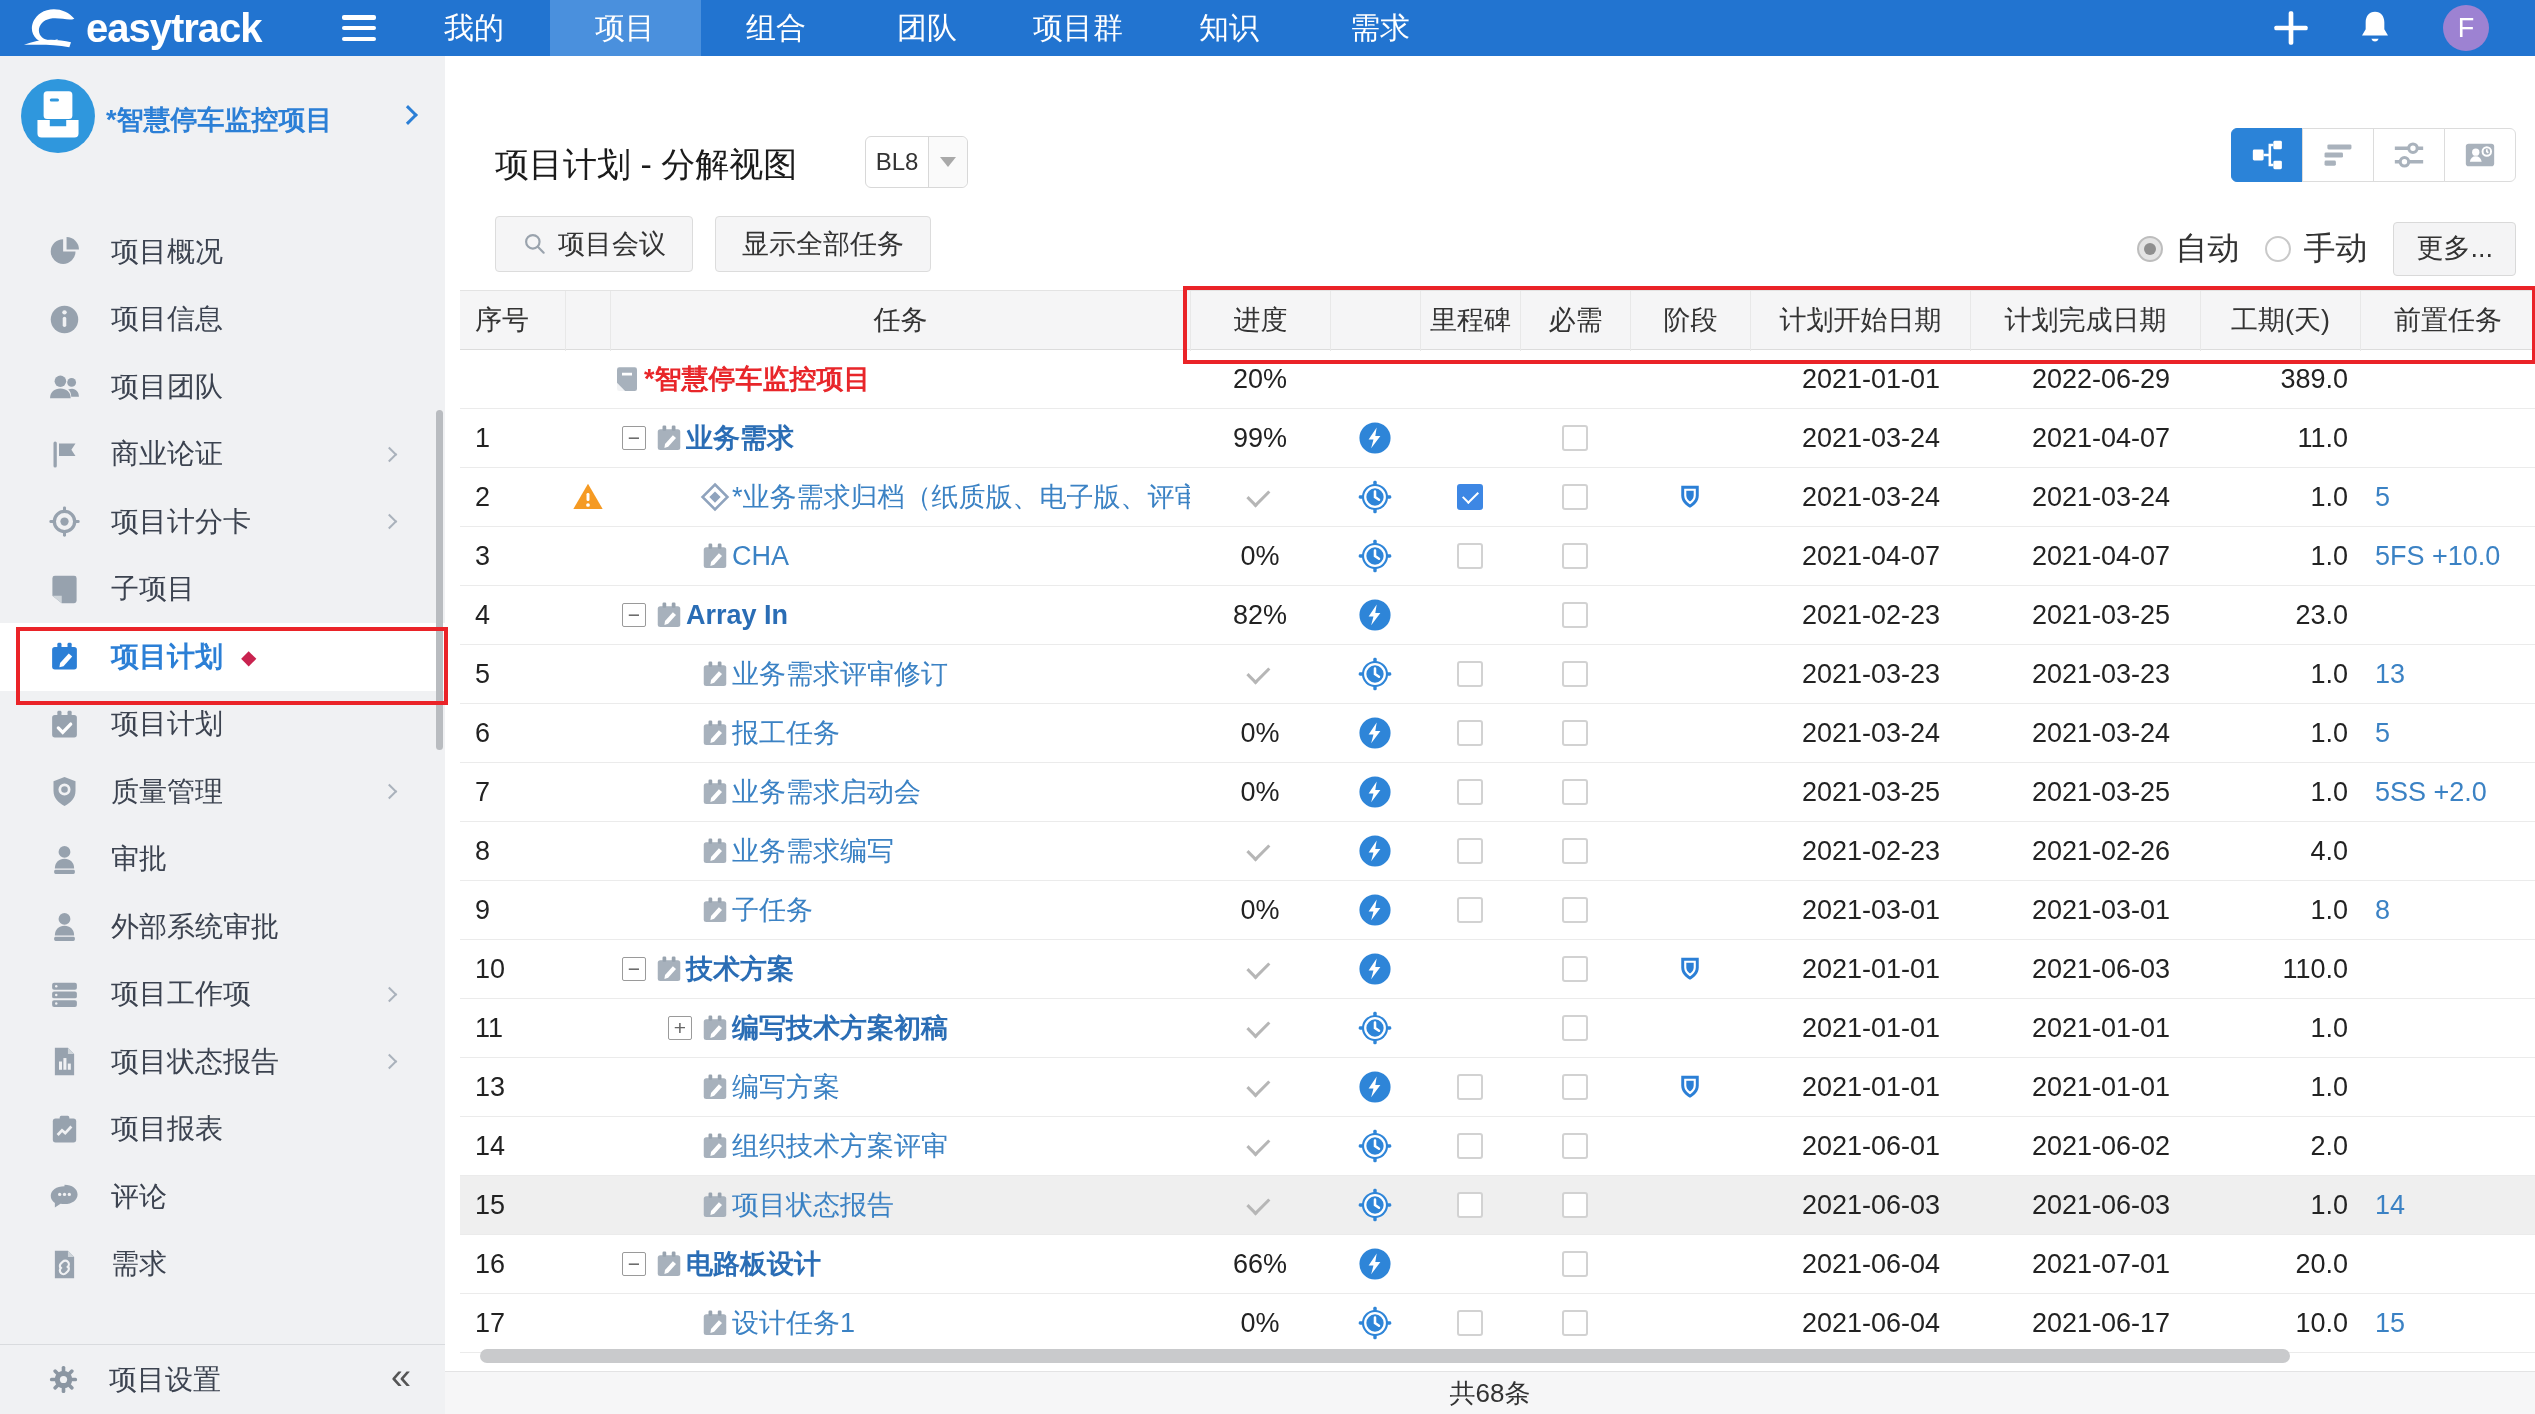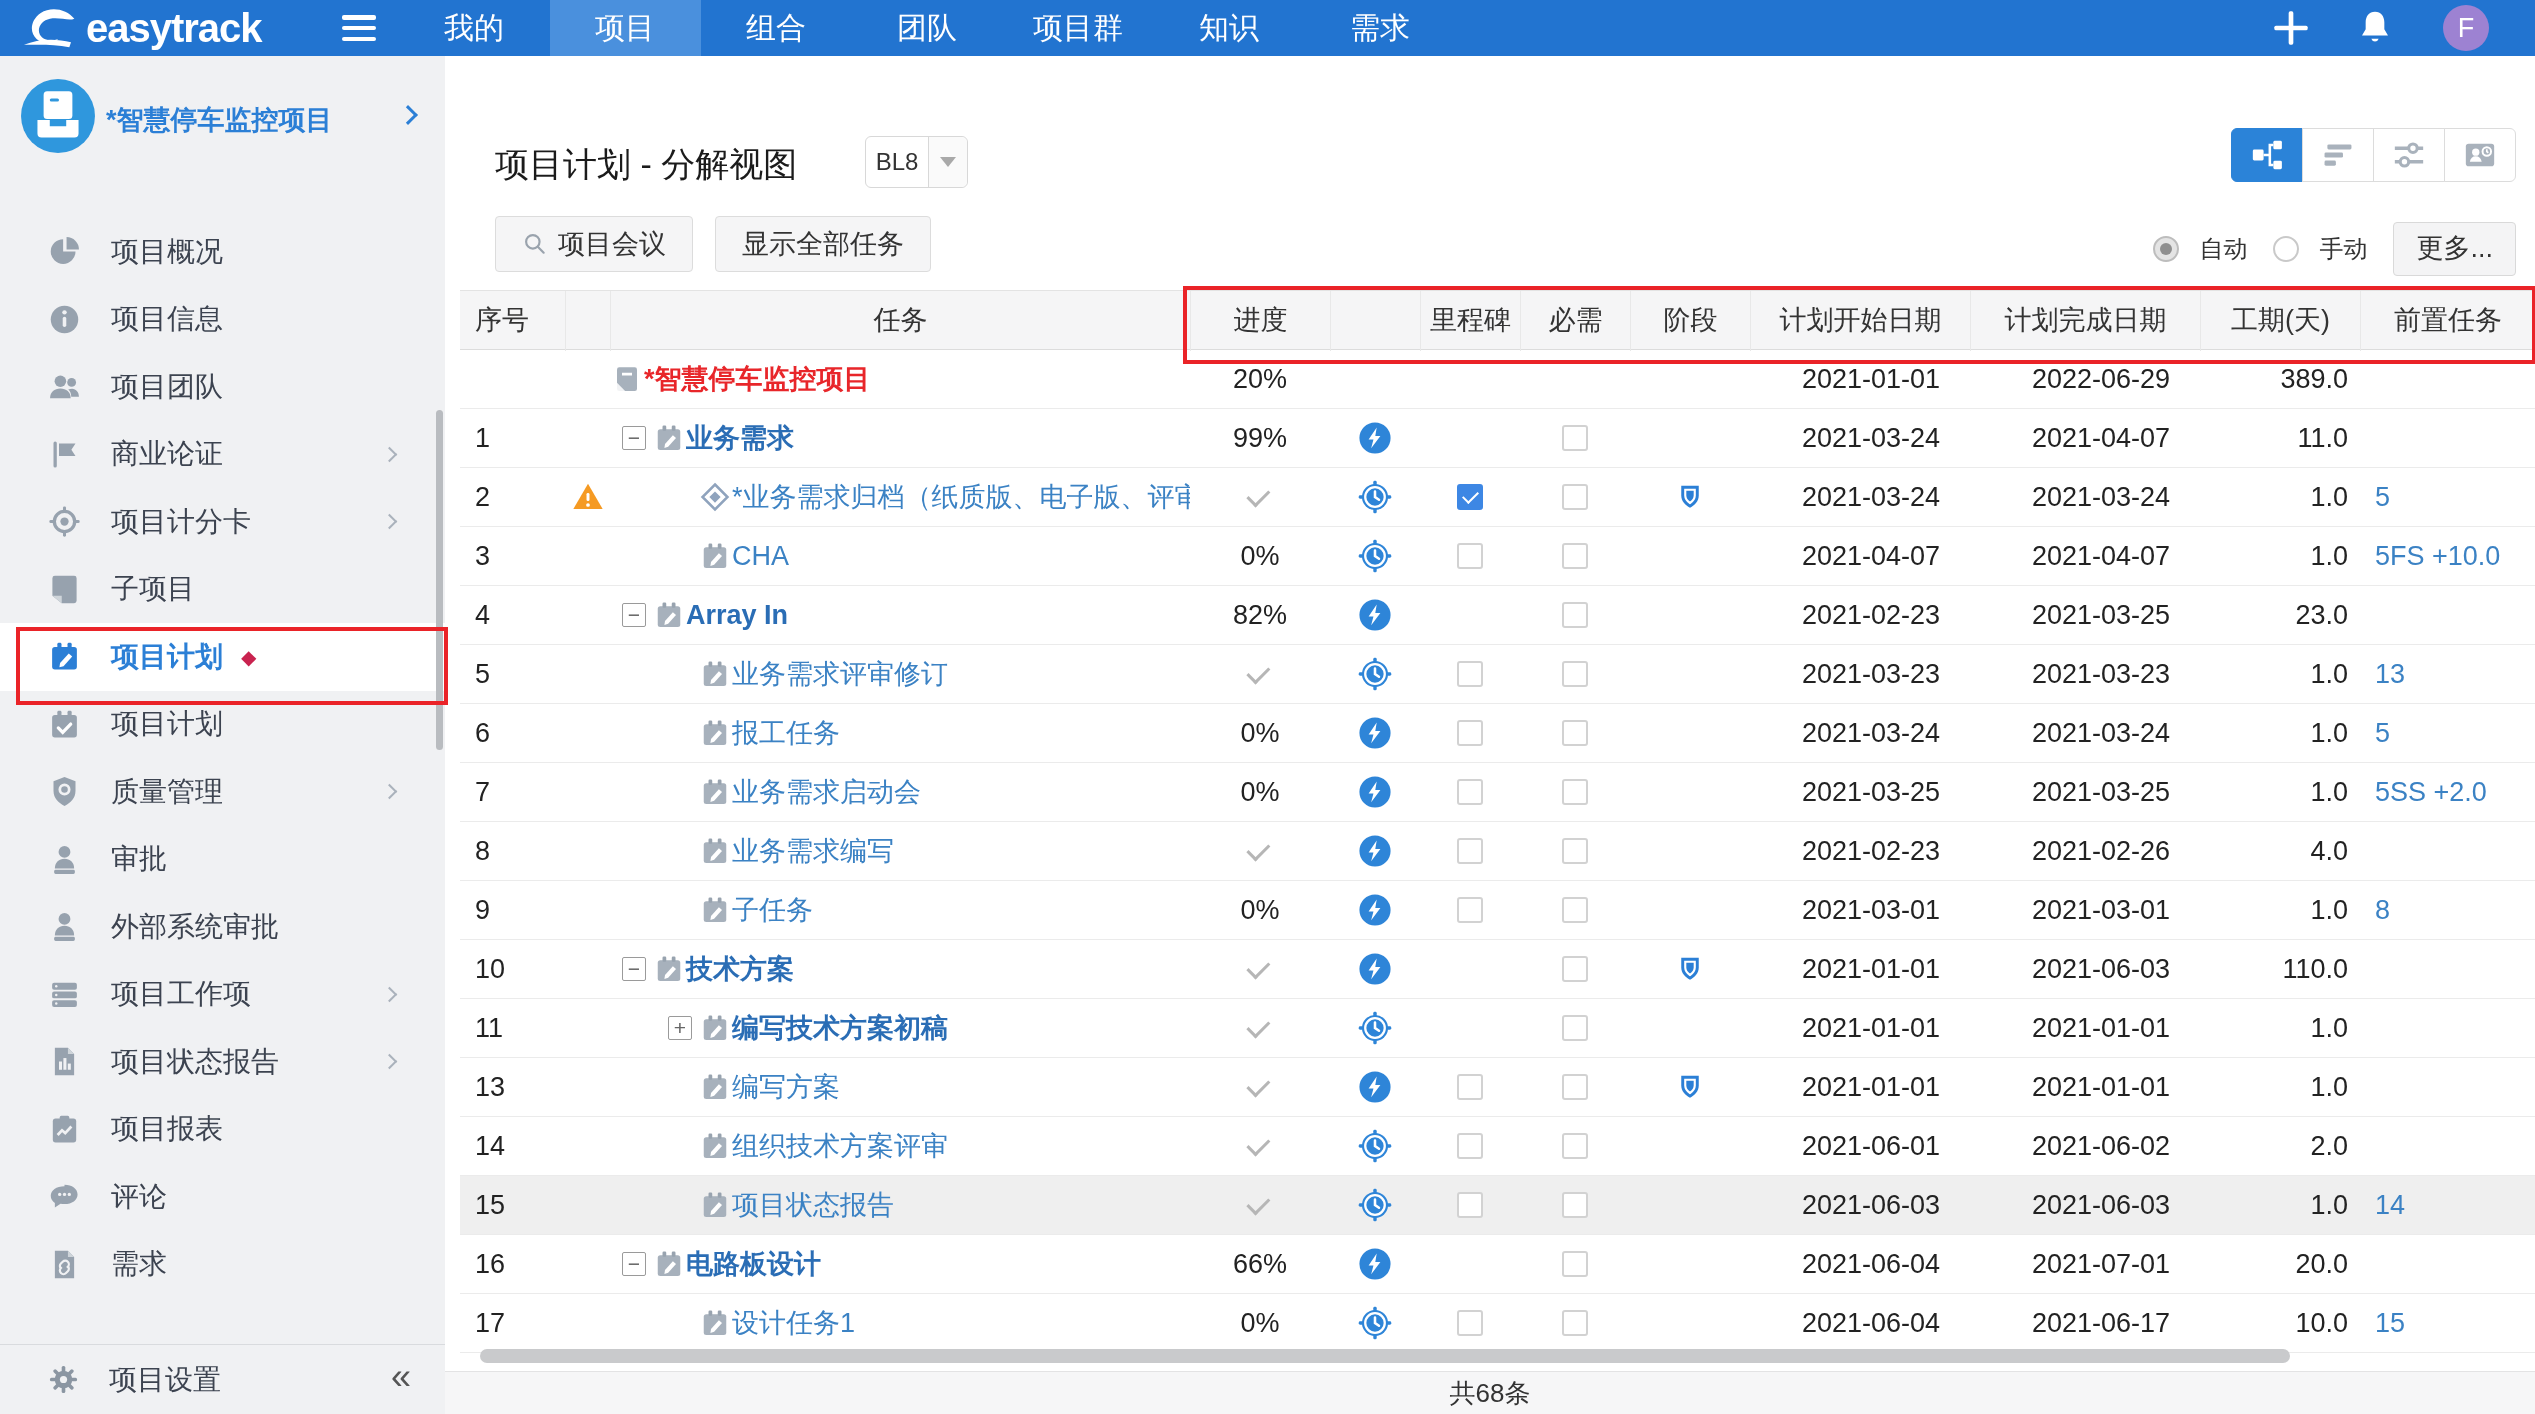--- a/index.html
+++ b/index.html
@@ -57,21 +57,21 @@
   .view-btn:first-child{border-radius:6px 0 0 6px;}
   .view-btn:last-child{border-radius:0 6px 6px 0;}
   .view-btn.active{background:#2b83d8;border-color:#2b83d8;color:#fff;}
   .toolbar{position:absolute;left:50px;top:160px;display:flex;gap:22px;}
   .tbtn{height:54px;padding:0 26px;background:#f5f5f6;border:1px solid #dcdcdc;border-radius:4px;font-size:27px;color:#333;display:flex;align-items:center;gap:10px;cursor:pointer;}
   .tbtn svg{width:26px;height:26px;}
   .mode-area{position:absolute;right:19px;top:166px;display:flex;align-items:center;}
   .radio{width:26px;height:26px;border-radius:50%;border:2px solid #c9c9c9;background:#fff;box-sizing:border-box;position:relative;flex:none;cursor:pointer;}
   .radio.sel{background:#e4e4e4;border-color:#bdbdbd;}
   .radio.sel::after{content:"";position:absolute;left:5px;top:5px;width:12px;height:12px;border-radius:50%;background:#8f8f8f;}
-  .radio-label{font-size:24px;color:#333;margin:0 26px 0 20px;cursor:pointer;}
+  .radio-label{font-size:32px;color:#333;margin:0 26px 0 12px;cursor:pointer;}
   .more-btn{height:52px;padding:0 22px;background:#f4f4f5;border:1px solid #d9d9d9;border-radius:4px;font-size:27px;color:#333;line-height:50px;cursor:pointer;}
 
   
   .table{position:absolute;left:15px;top:234px;width:2075px;}
   .thead{display:flex;height:60px;background:#f5f5f6;border-top:1px solid #e3e3e3;border-bottom:1px solid #dcdcdc;box-sizing:border-box;}
   .th{height:60px;line-height:58px;font-size:27px;color:#333;text-align:center;box-sizing:border-box;border-left:1px solid #e8e8e8;overflow:hidden;white-space:nowrap;}
   .th.first{border-left:none;text-align:left;padding-left:15px;}
   .trow{display:flex;height:58px;border-bottom:1px solid #ebebeb;background:#fff;}
   .trow.highlight{background:#efefef;}
   .td{height:58px;display:flex;align-items:center;box-sizing:border-box;font-size:27px;color:#222;overflow:hidden;white-space:nowrap;}

